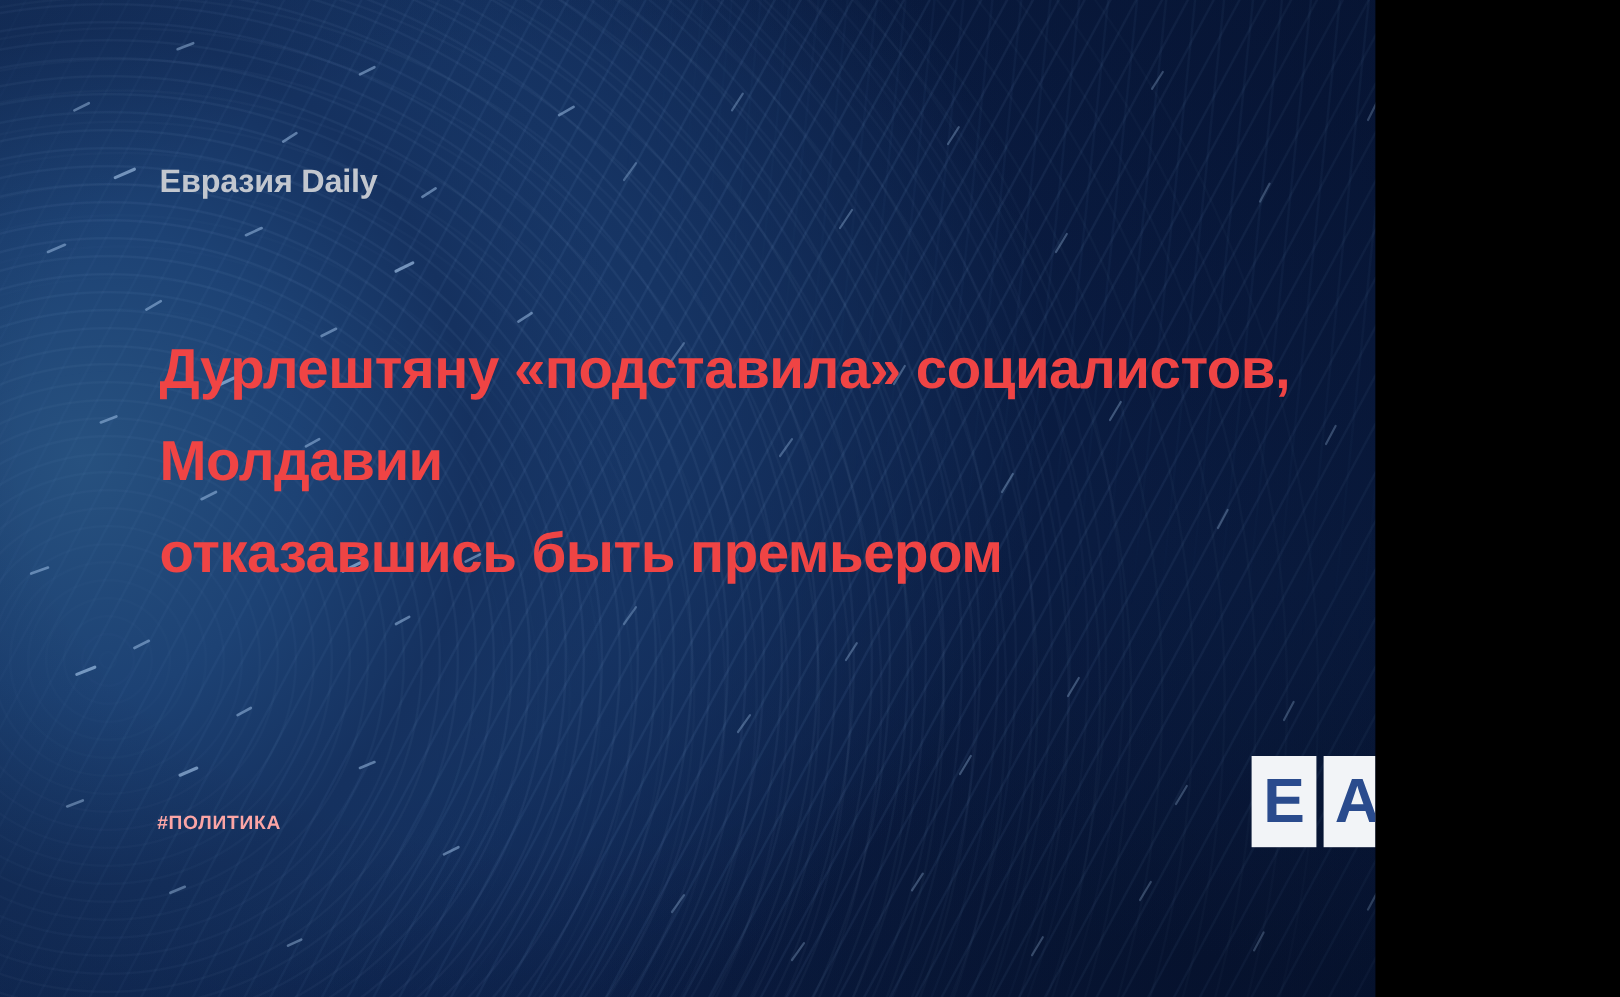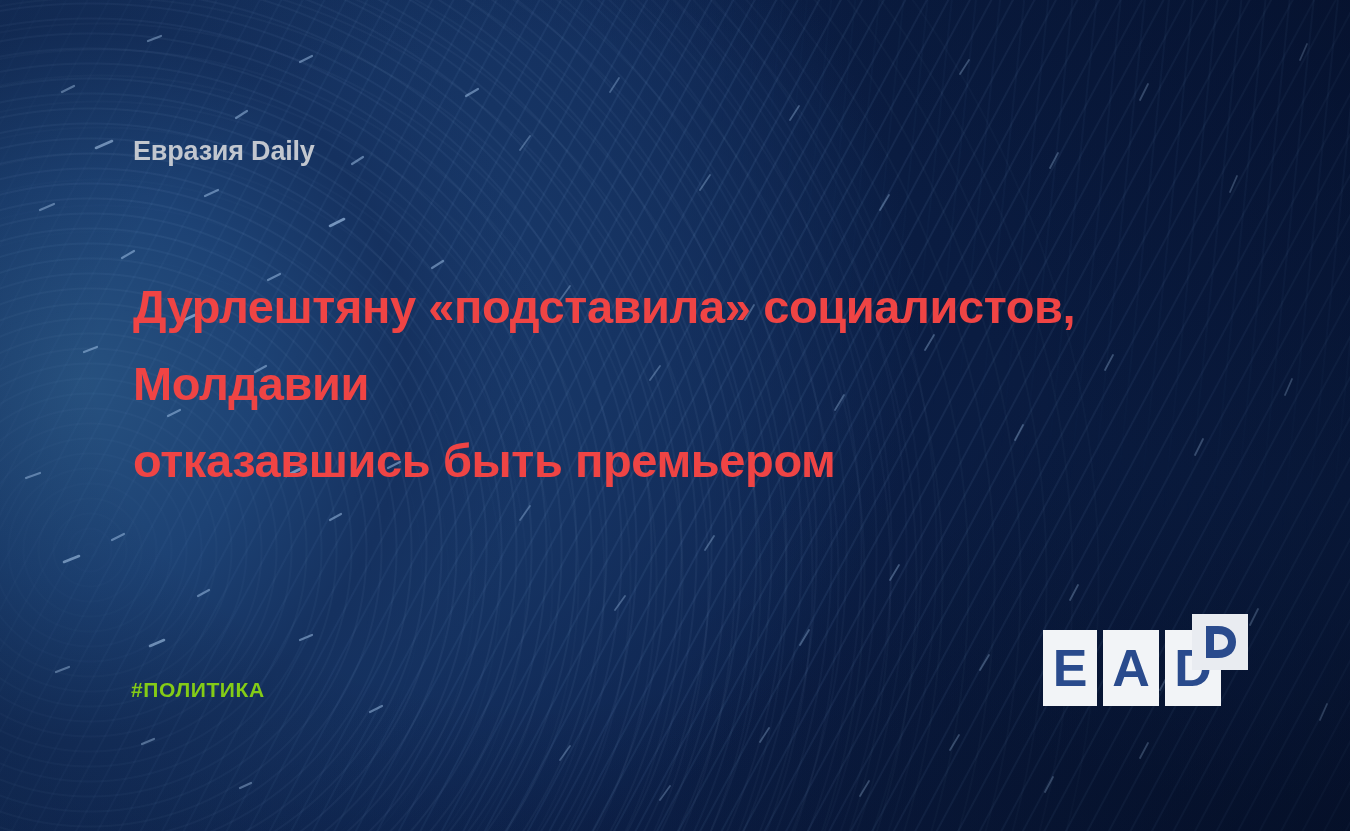--- a/index.html
+++ b/index.html
@@ -6,21 +6,21 @@
     margin: 0;
     padding: 0;
     background: #000;
   }
   body {
     font-family: "Liberation Sans", sans-serif;
   }
 
   .card {
     position: relative;
-    width: 1350px;
+    width: 1146px;
     height: 831px;
     overflow: hidden;
     background: #0b2252;
   }
 
   
   .bg-base {
     position: absolute;
     inset: 0;
     background:
@@ -137,23 +137,23 @@
     font-weight: bold;
     color: #ef4444;
     letter-spacing: -0.4px;
   }
   .headline-line { display: block; white-space: nowrap; }
 
   .tag {
     position: absolute;
     left: 131px;
     top: 678px;
-    font-size: 21px;
+    font-size: 16px;
     font-weight: bold;
-    color: #84cc16;
+    color: #fca5a5;
     letter-spacing: 0.6px;
     white-space: nowrap;
   }
 
   
   .ea-logo {
     position: absolute;
     left: 1043px;
     top: 626px;
     width: 182px;

